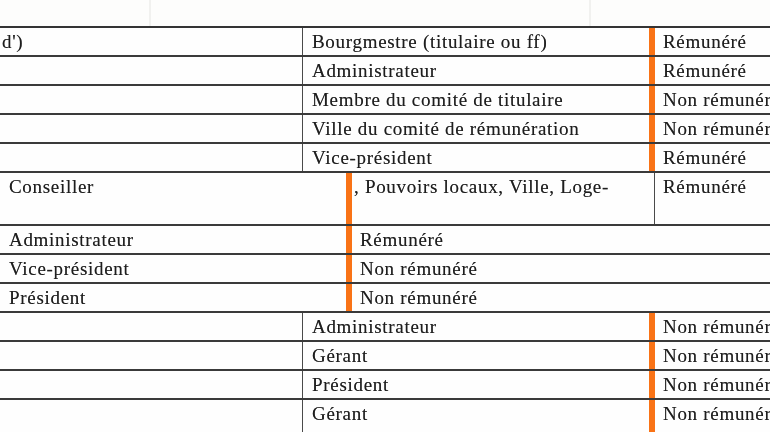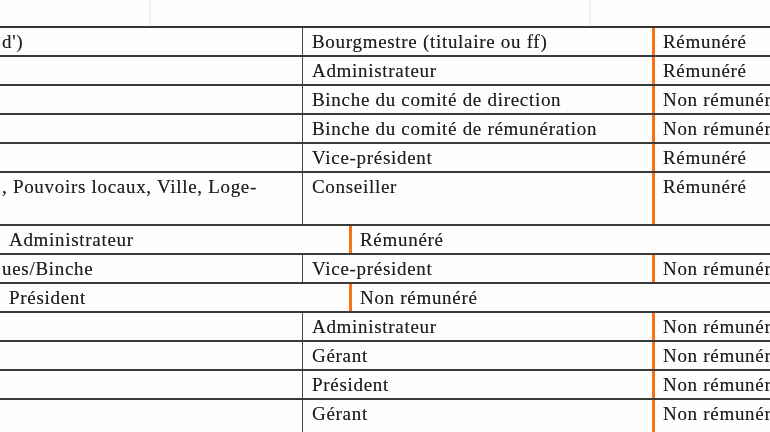--- a/index.html
+++ b/index.html
@@ -46,21 +46,21 @@
     text-shadow: 0 0 0.6px rgba(30,30,30,0.55); 
   }
   .cell-org {
     width: 303px;
     padding-left: 2px;
     border-right: 1px solid #4a4a4a;
   }
   .cell-mandate {
     width: 352px;
     padding-left: 9px;
-    border-right: 3px solid #f97316;
+    border-right: 6px solid #f97316;
   }
   .cell-status {
     flex: 1;
     padding-left: 8px;
   }
   
   .seam {
     position: absolute;
     top: 0;
     width: 2px;
@@ -83,44 +83,43 @@
     <div class="cell cell-mandate">Bourgmestre (titulaire ou ff)</div>
     <div class="cell cell-status">Rémunéré</div>
   </div>
       <div class="row">
     <div class="cell cell-org"></div>
     <div class="cell cell-mandate">Administrateur</div>
     <div class="cell cell-status">Rémunéré</div>
   </div>
       <div class="row">
     <div class="cell cell-org"></div>
-    <div class="cell cell-mandate">Binche du comité de direction</div>
+    <div class="cell cell-mandate">Membre du comité de titulaire</div>
     <div class="cell cell-status">Non rémunéré</div>
   </div>
       <div class="row">
     <div class="cell cell-org"></div>
-    <div class="cell cell-mandate">Binche du comité de rémunération</div>
+    <div class="cell cell-mandate">Ville du comité de rémunération</div>
     <div class="cell cell-status">Non rémunéré</div>
   </div>
       <div class="row">
     <div class="cell cell-org"></div>
     <div class="cell cell-mandate">Vice-président</div>
     <div class="cell cell-status">Rémunéré</div>
   </div>
       <div class="row tall">
+    <div class="cell cell-mandate">Conseiller</div>
     <div class="cell cell-org">, Pouvoirs locaux, Ville, Loge-</div>
-    <div class="cell cell-mandate">Conseiller</div>
     <div class="cell cell-status">Rémunéré</div>
   </div>
       <div class="row">
     <div class="cell cell-mandate">Administrateur</div>
     <div class="cell cell-status">Rémunéré</div>
   </div>
       <div class="row">
-    <div class="cell cell-org">ues/Binche</div>
     <div class="cell cell-mandate">Vice-président</div>
     <div class="cell cell-status">Non rémunéré</div>
   </div>
       <div class="row">
     <div class="cell cell-mandate">Président</div>
     <div class="cell cell-status">Non rémunéré</div>
   </div>
       <div class="row">
     <div class="cell cell-org"></div>
     <div class="cell cell-mandate">Administrateur</div>

